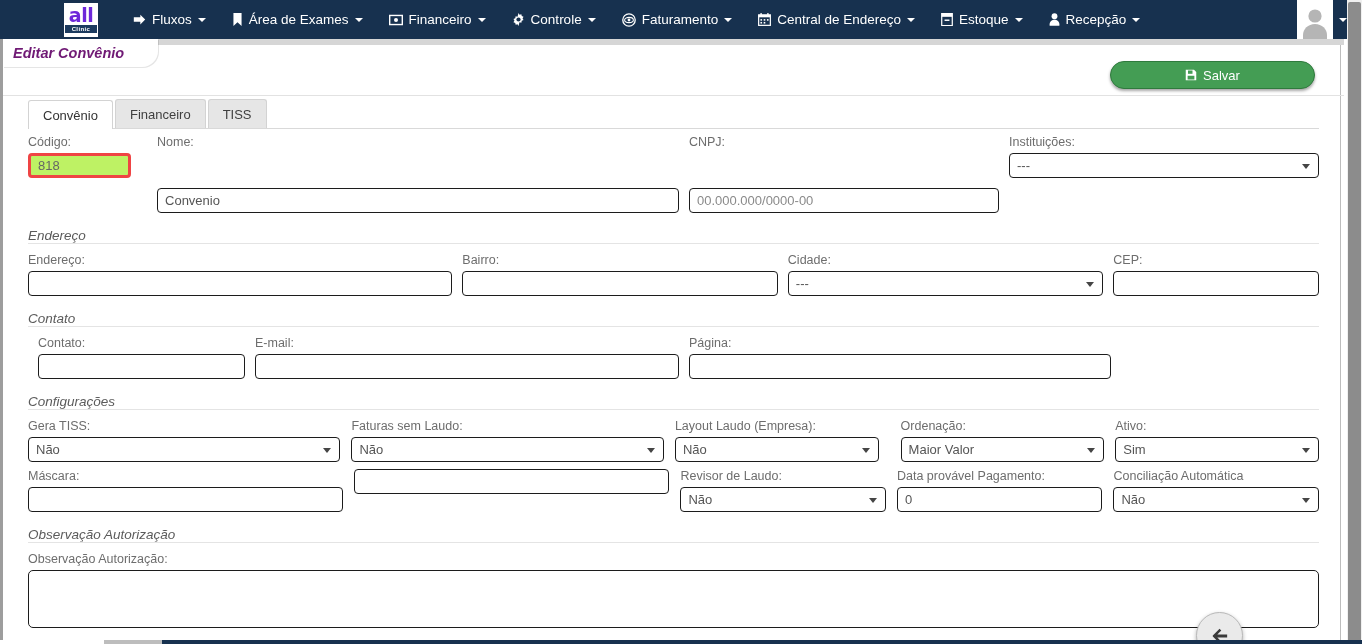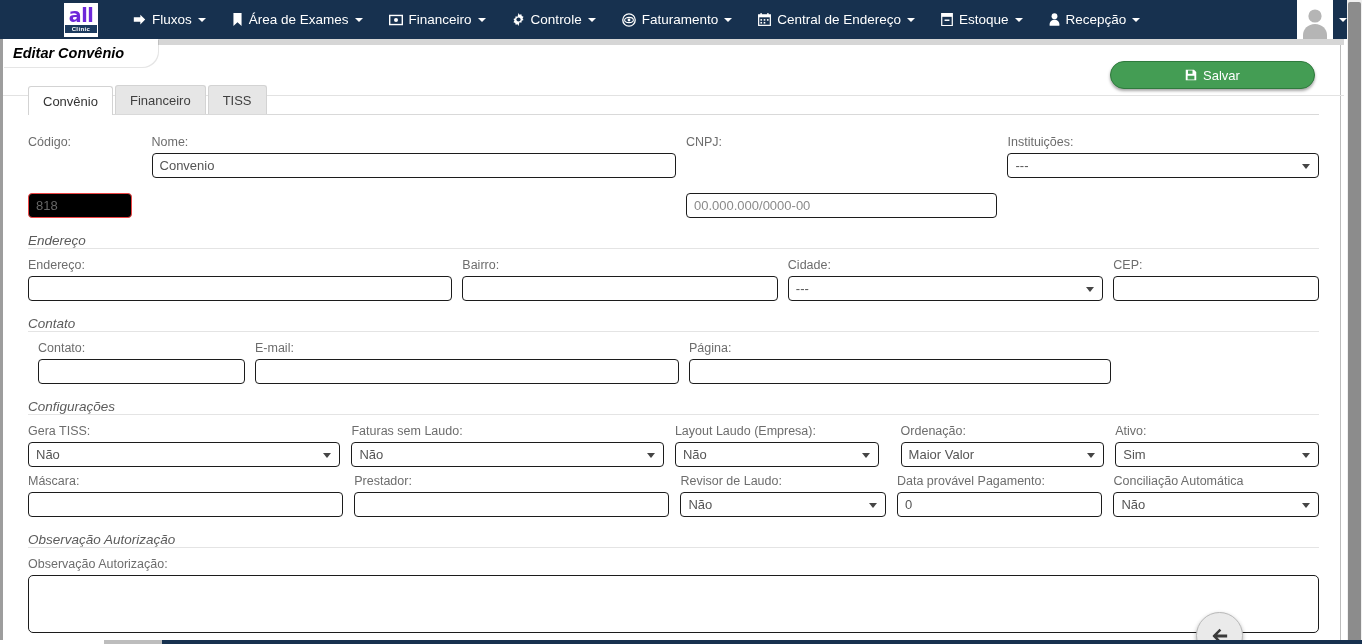--- a/index.html
+++ b/index.html
@@ -102,21 +102,21 @@
     height: 28px;
     padding: 0 34px 0 10px;
     background: #ffffff;
     border-bottom-right-radius: 16px;
     display: flex; align-items: center;
     z-index: 6;
     box-shadow: 1px 1px 0 rgba(0,0,0,.10);
   }
   .title-tab span {
     font-style: italic; font-weight: bold;
-    font-size: 14.5px; color: #000000;
+    font-size: 14.5px; color: #701a75;
     white-space: nowrap;
   }
   .gray-strip {
     position: absolute; left: 0; top: 0;
     width: 1341px; height: 6px;
     background: #d6d6d6;
   }
 
   
   .save-row {
@@ -137,21 +137,21 @@
   .btn-save .sv-ico { margin-right: 6px; display: flex; }
   .btn-save .sv-ico svg { display:block; }
   .save-underline {
     position: absolute; left: 0; top: 56px;
     width: 1341px; height: 1px;
     background: #e2e2e2;
   }
 
   
   .tabs {
-    position: absolute; left: 25px; top: 47px;
+    position: absolute; left: 25px; top: 61px;
     width: 1291px;
     height: 29px;
     display: flex; align-items: flex-end;
     border-bottom: 1px solid #d9d9d9;
   }
   .tab {
     height: 29px;
     padding: 0 14px;
     display: flex; align-items: center;
     font-size: 13px;
@@ -194,24 +194,23 @@
     font-size: 13px;
     color: #555;
     padding: 0 7px;
     font-family: "Liberation Sans", sans-serif;
     outline: none;
     width: 100%;
     display: flex; align-items: center;
   }
   input.inp::placeholder { color: #8a8a8a; opacity: 1; }
   .fake-inp.disabled {
-    background: #000000;
-    border: 1px solid #ef4444;
+    background: #bef264;
+    border: 3px solid #ef4444;
     color: #666;
-    margin-top: 40px;
   }
   .sel {
     height: 25px;
     border: 1px solid #1c1c1c;
     border-radius: 4px;
     background: #ffffff;
     font-size: 13px;
     color: #555;
     padding: 0 7px;
     display: flex; align-items: center;
@@ -444,21 +443,21 @@
     </div>
   </div>
 
   <div class="form-body">
 
     <div class="row">
       <div class="fld" style="width:105px;">
         <div class="lbl">Código:</div>
         <div class="fake-inp disabled">818</div>
       </div>
-      <div class="fld" style="width:532px;margin-left:20px;">
+      <div class="fld" style="width:532px;margin-left:26px;gap:35px;">
         <div class="lbl">Nome:</div>
         <input class="inp" type="text" value="Convenio" style="">
       </div>
       <div class="fld" style="width:316px;margin-left:10px;justify-content:space-between;">
         <div class="lbl">CNPJ:</div>
         <input class="inp" type="text" placeholder="00.000.000/0000-00" style="">
       </div>
       <div class="fld" style="width:316px;margin-left:10px;">
         <div class="lbl">Instituições:</div>
         <div class="sel">
@@ -551,21 +550,20 @@
     </div>
 
     <div class="sec-gap" style="height:7px;"></div>
 
     <div class="row">
       <div class="fld" style="width:316px;">
         <div class="lbl">Máscara:</div>
         <input class="inp" type="text" style="">
       </div>
       <div class="fld" style="width:316px;margin-left:11px;">
-        <div class="lbl">Prestador:</div>
         <input class="inp" type="text" style="">
       </div>
       <div class="fld" style="width:206px;margin-left:11px;">
         <div class="lbl">Revisor de Laudo:</div>
         <div class="sel">
           <span>Não</span>
           <i class="dcar"></i>
         </div>
       </div>
       <div class="fld" style="width:206px;margin-left:11px;">

